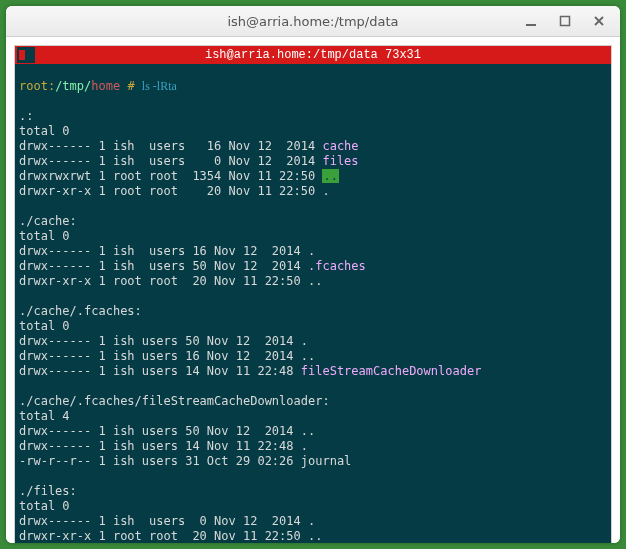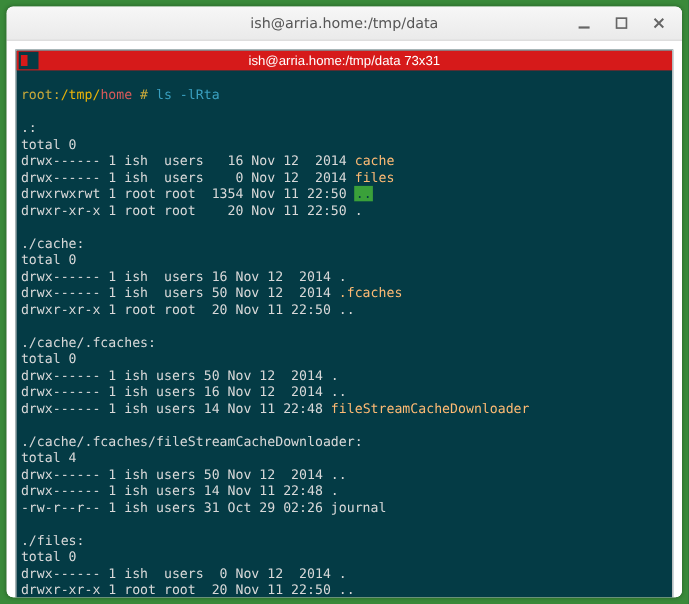--- a/index.html
+++ b/index.html
@@ -99,33 +99,33 @@
     box-sizing: border-box;
   }
   .tab-icon span {
     width: 6px; height: 10px;
     background: #d61a1a;
     display: inline-block;
   }
   .tab-title {
     flex: 1;
     text-align: center;
-    font-family: Liberation Sans, sans-serif;
+    font-family: Liberation Mono, monospace;
     font-size: 12px;
     margin-left: -26px; 
   }
   .term-body {
     padding: 0 4px 2px 4px;
     white-space: pre;
   }
   .c-yellow { color: #c8a93a; }
-  .c-gray   { color: #eab308; }
+  .c-gray   { color: #86efac; }
   .c-red    { color: #d65a5a; }
-  .c-cyan   { color: #3aa0c0; }
-  .c-blue   { color: #fdba74; }
+  .c-cyan   { color: #3aa0c0; font-family: Liberation Serif, serif; }
+  .c-blue   { color: #f0abfc; }
   .hl-green { background: #3aa03a; color: #043b45; padding: 0 1px; }
   .line { display:block; min-height:15px; }
 </style>
 </head>
 <body>
 
 <div class="window">
 
   <div class="titlebar">
     <div class="title">ish@arria.home:/tmp/data</div>

